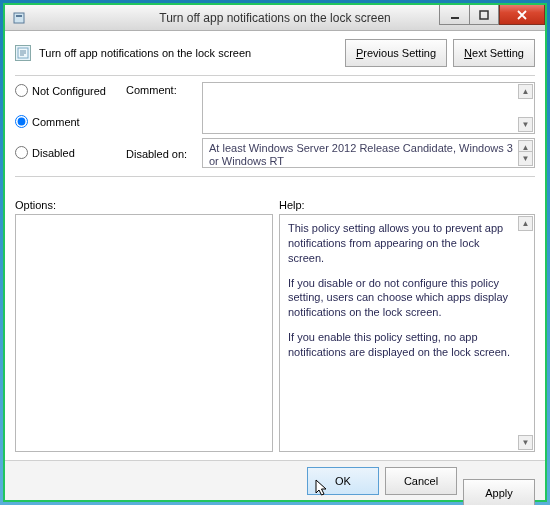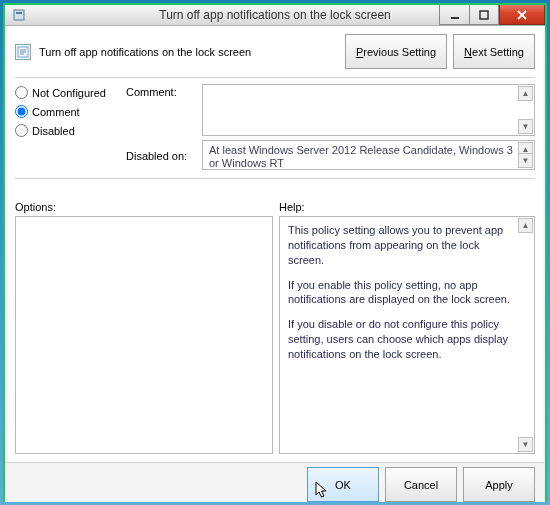--- a/index.html
+++ b/index.html
@@ -89,21 +89,21 @@
     font-size:9px;color:#357;
   }
   .header-title { color:#000; }
   .header-buttons {
     margin-left:auto;
     display:flex;
     gap:6px;
   }
   .btn {
     min-width:80px;
-    height:35px;
+    height:28px;
     padding: 0 10px;
     border:1px solid #a0a0a0;
     background: linear-gradient(180deg,#fdfdfd,#e6e6e6);
     font: inherit;
     font-size:11px;
     color:#000;
     display:flex;align-items:center;justify-content:center;
     cursor:pointer;
   }
   .btn u { text-decoration: underline; }
@@ -113,21 +113,21 @@
     margin:2px 0 6px 0;
   }
   .top-grid {
     display:grid;
     grid-template-columns: 105px 70px 1fr;
     gap: 4px 6px;
   }
   .radios {
     display:flex;
     flex-direction:column;
-    gap:6px;
+    gap:18px;
     padding-top:2px;
   }
   .radio-row { display:flex; align-items:center; gap:4px; }
   .radio-row input { margin:0; }
   .label-right { color:#000; padding-top:2px; }
   .comment-box {
     height:52px;
     border:1px solid #b8b8b8;
     background:#fff;
     position:relative;
@@ -284,27 +284,27 @@
       <div>Help:</div>
     </div>
 
     <div class="panes">
       <div class="pane options"></div>
       <div class="pane help">
         <div class="scroll-up">▲</div>
         <div class="scroll-down">▼</div>
         <div class="help-text">
           <p>This policy setting allows you to prevent app notifications from appearing on the lock screen.</p>
+          <p>If you disable or do not configure this policy setting, users can choose which apps display notifications on the lock screen.</p>
           <p>If you enable this policy setting, no app notifications are displayed on the lock screen.</p>
-          <p>If you disable or do not configure this policy setting, users can choose which apps display notifications on the lock screen.</p>
         </div>
       </div>
     </div>
 
-    <div class="bottom-bar" style="position:relative;align-items:flex-end;">
+    <div class="bottom-bar" style="position:relative;">
       <button class="btn primary" style="min-width:72px;">
         <span>OK</span>
       </button>
       <button class="btn" style="min-width:72px;">
         <span>Cancel</span>
       </button>
       <button class="btn" style="min-width:72px;margin-top:24px;">
         <span>Apply</span>
       </button>
       <svg class="cursor" style="left:310px; top:18px;" viewBox="0 0 14 20">

